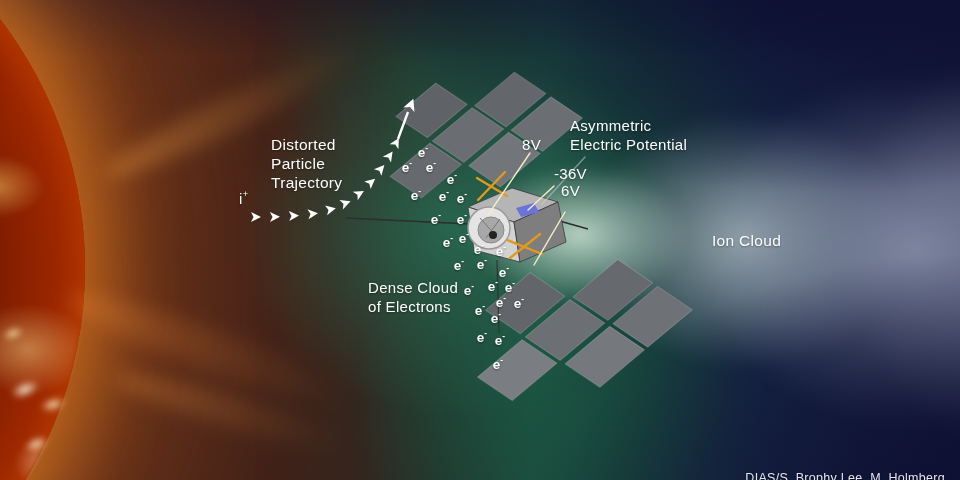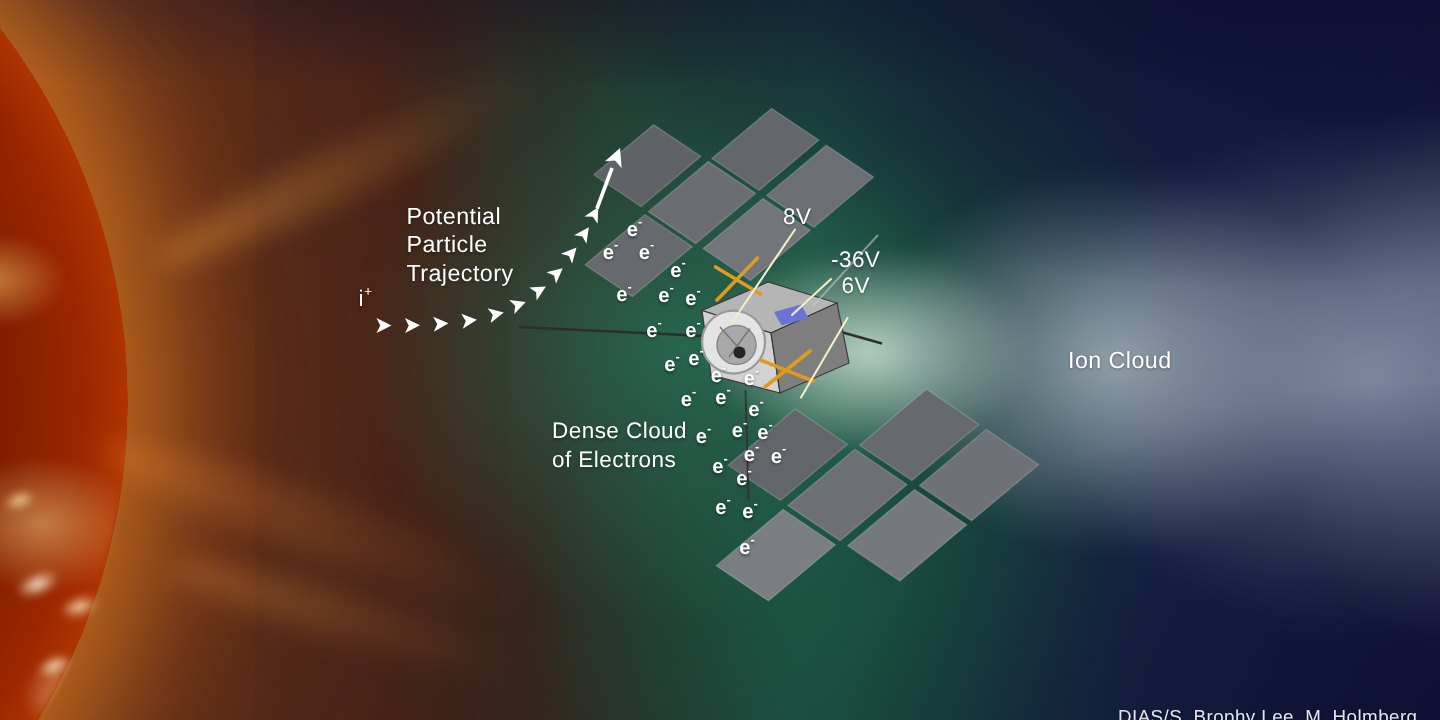--- a/index.html
+++ b/index.html
@@ -215,28 +215,30 @@
       <span class="electron" style="left: 510px; top: 288px;">e<sup>-</sup></span>
       <span class="electron" style="left: 501px; top: 303px;">e<sup>-</sup></span>
       <span class="electron" style="left: 519px; top: 304px;">e<sup>-</sup></span>
       <span class="electron" style="left: 480px; top: 311px;">e<sup>-</sup></span>
       <span class="electron" style="left: 496px; top: 319px;">e<sup>-</sup></span>
       <span class="electron" style="left: 482px; top: 338px;">e<sup>-</sup></span>
       <span class="electron" style="left: 500px; top: 341px;">e<sup>-</sup></span>
       <span class="electron" style="left: 498px; top: 365px;">e<sup>-</sup></span>
     </div>
 
-  <div class="label lbl-trajectory">Potential
+  <div class="label lbl-trajectory">Distorted
 Particle
 Trajectory</div>
 
   <div class="label lbl-ion"><span>i</span><sup>+</sup></div>
 
   <div class="label lbl-v-dish">8V</div>
 
+  <div class="label lbl-asym">Asymmetric
+Electric Potential</div>
 
   <div class="label lbl-v-body">-36V</div>
 
   <div class="label lbl-v-boom">6V</div>
 
   <div class="label lbl-wake">Ion Cloud</div>
 
   <div class="label lbl-dense">Dense Cloud
 of Electrons</div>
 

